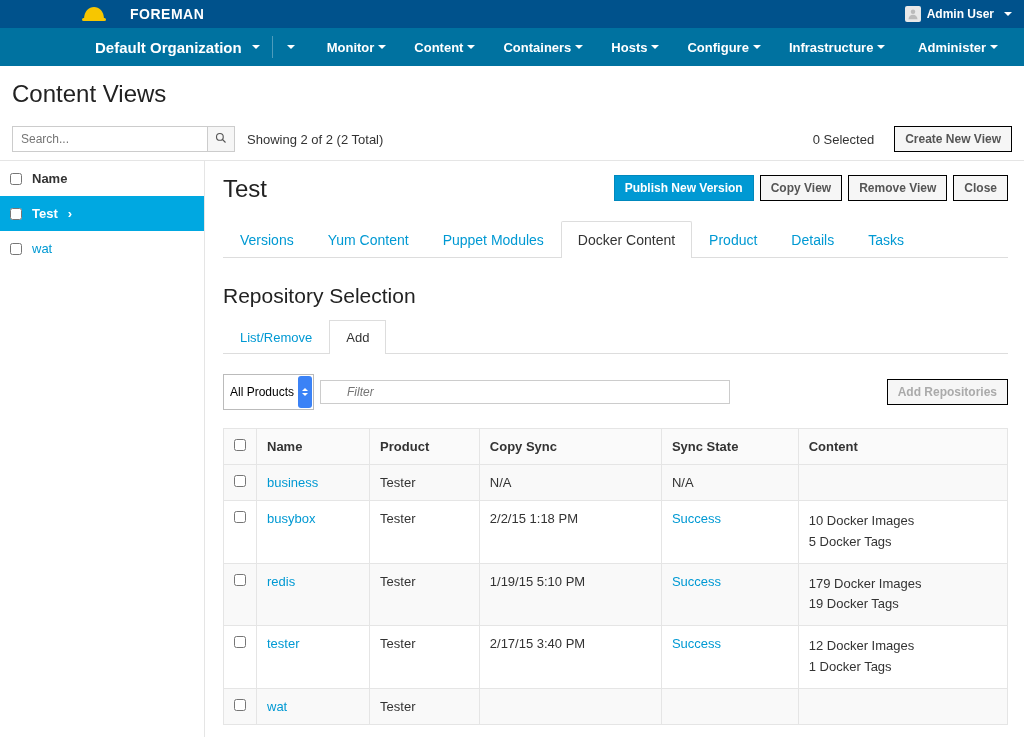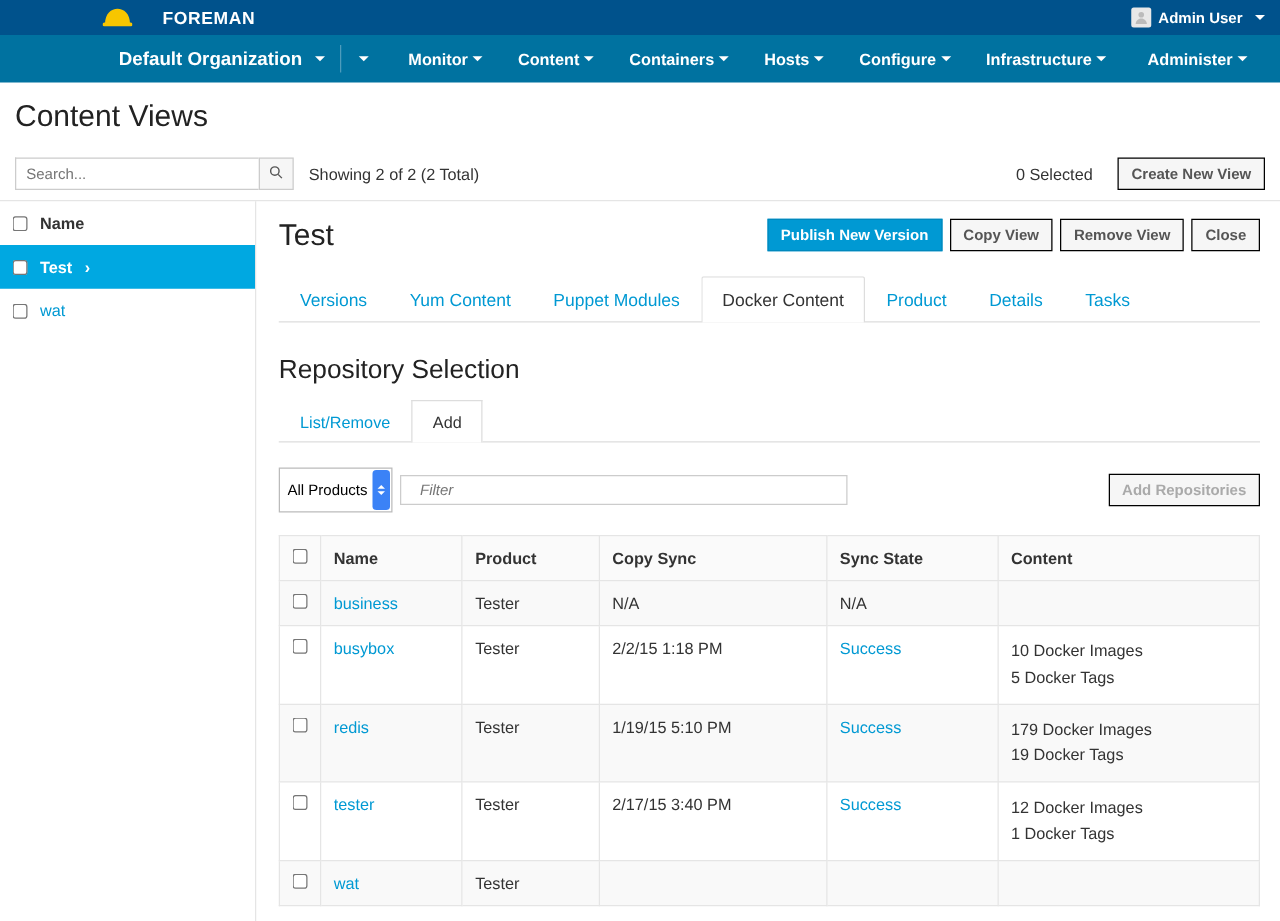--- a/index.html
+++ b/index.html
@@ -59,21 +59,21 @@
 .subtab { padding: 9px 16px; font-size: 13px; color: #0099d3; cursor: pointer; border: 1px solid transparent; border-bottom: none; margin-bottom: -1px; }
 .subtab.active { color: #333; border-color: #ddd; background: #fff; }
 
 .filter-row { display: flex; align-items: center; margin-top: 20px; gap: 6px; }
 .select-wrap { position: relative; }
 .product-select { height: 36px; border: 1px solid #bbb; background: #fff; font-size: 12px; padding: 0 18px 0 6px; appearance: none; -webkit-appearance: none; }
 .select-arrows { position: absolute; right: 2px; top: 2px; bottom: 2px; width: 14px; background: #3b82f6; border-radius: 3px; display: flex; flex-direction: column; align-items: center; justify-content: center; pointer-events: none; }
 .select-arrows::before, .select-arrows::after { content:""; width:0; height:0; border-left:3px solid transparent; border-right:3px solid transparent; }
 .select-arrows::before { border-bottom:3px solid #fff; margin-bottom:1px; }
 .select-arrows::after  { border-top:3px solid #fff; margin-top:1px; }
-.filter-input { height: 24px; border: 1px solid #ccc; padding: 0 15px; font-size: 12px; width: 358px; font-style: italic; color: #999; }
+.filter-input { height: 24px; border: 1px solid #ccc; padding: 0 26px; font-size: 12px; width: 410px; font-style: italic; color: #999; }
 .filter-spacer { flex: 1; }
 .btn-ghost { color: #aaa; }
 
 
 .tbl { width: 100%; border-collapse: collapse; margin-top: 18px; font-size: 13px; }
 .tbl th, .tbl td { border: 1px solid #e5e5e5; padding: 10px 10px; text-align: left; vertical-align: top; }
 .tbl thead th { background: #fafafa; font-weight: bold; color: #333; }
 .tbl tbody tr:nth-child(odd) td { background: #f9f9f9; }
 .tbl tbody tr:nth-child(even) td { background: #fff; }
 .tbl .chk-col { width: 28px; text-align: center; }

